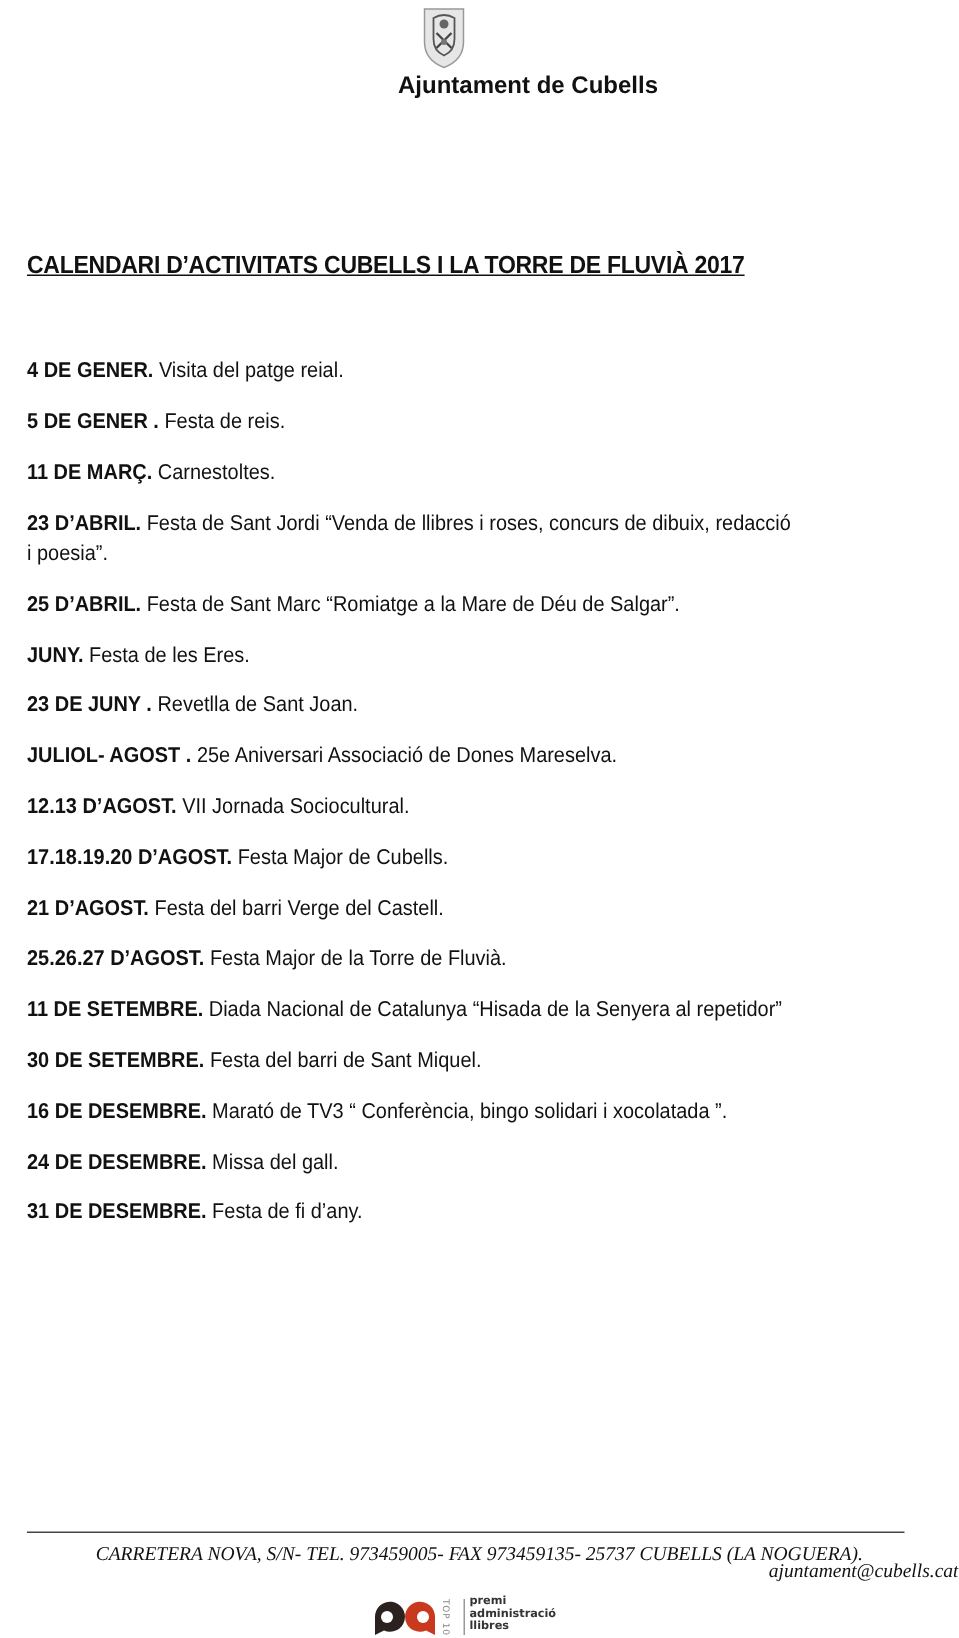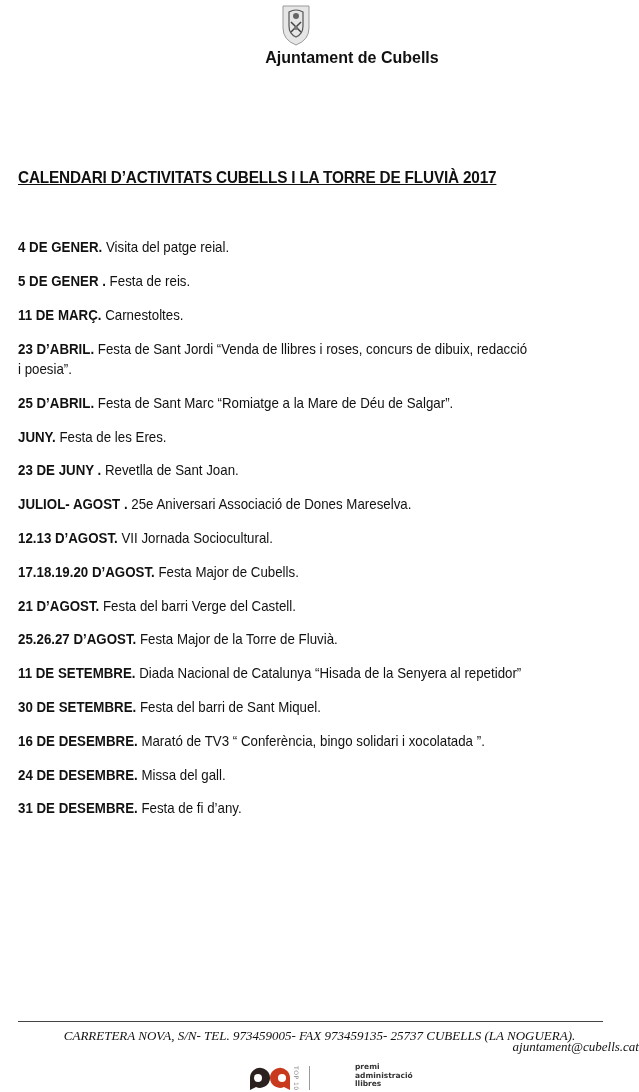--- a/index.html
+++ b/index.html
@@ -15,21 +15,21 @@
     .event { position: absolute; left: 0; font-family: "Liberation Sans", sans-serif; font-size: 14.3px;
       line-height: 20px; transform: scaleX(0.93); transform-origin: left; width: 640px; }
     .event b { font-weight: bold; }
     .footer-line { position: absolute; left: 18px; top: 1021px; width: 585px; height: 1px; background: #444; }
     .footer-addr { position: absolute; left: 0; top: 1028px; width: 639px; text-align: center;
       font-family: "Liberation Serif", serif; font-size: 13px; line-height: 16px; font-style: italic; }
     .footer-email { position: absolute; left: 0; top: 1039px; width: 639px; text-align: right;
       font-family: "Liberation Serif", serif; font-size: 13px; line-height: 16px; font-style: italic; }
     .award { position: absolute; left: 246px; top: 1065px; width: 110px; height: 27px; }
     .award-text { position: absolute; left: 313px; top: 1063px; font-family: "DejaVu Sans", sans-serif;
-      font-size: 7.5px; line-height: 8.5px; color: #333; font-weight: bold; margin-left: 42px; }
+      font-size: 7.5px; line-height: 8.5px; color: #333; font-weight: bold; }
     .top10 { position: absolute; left: 300px; top: 1066px; font-family: "DejaVu Sans", sans-serif; font-size: 6px;
       color: #888; transform: rotate(90deg); transform-origin: left top; letter-spacing: 0.5px; }
     .award-sep { position: absolute; left: 309px; top: 1066px; width: 1px; height: 24px; background: #999; }
   </style>
 </head>
 <body>
 
 <div class="header">
   <svg class="crest" viewBox="0 0 30 42">
     <path d="M2 2 L28 2 L28 24 Q28 36 15 41 Q2 36 2 24 Z" fill="#e6e6e6" stroke="#999" stroke-width="1"></path>

